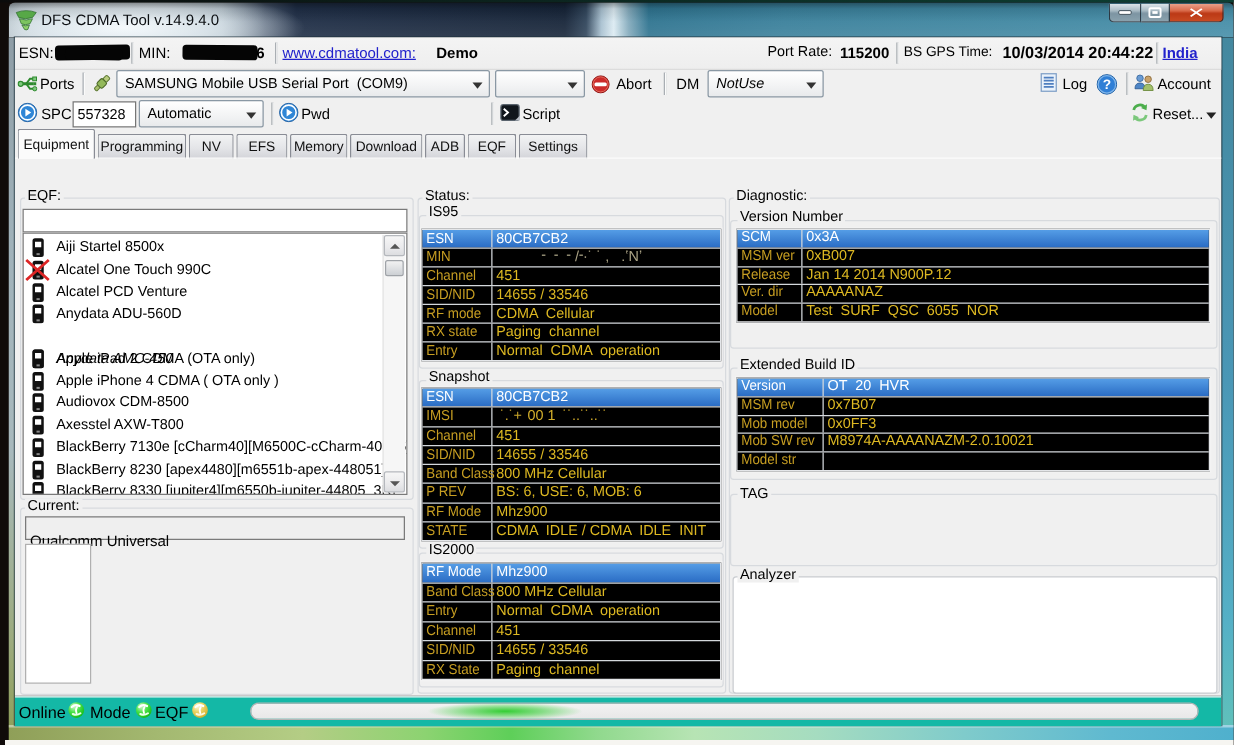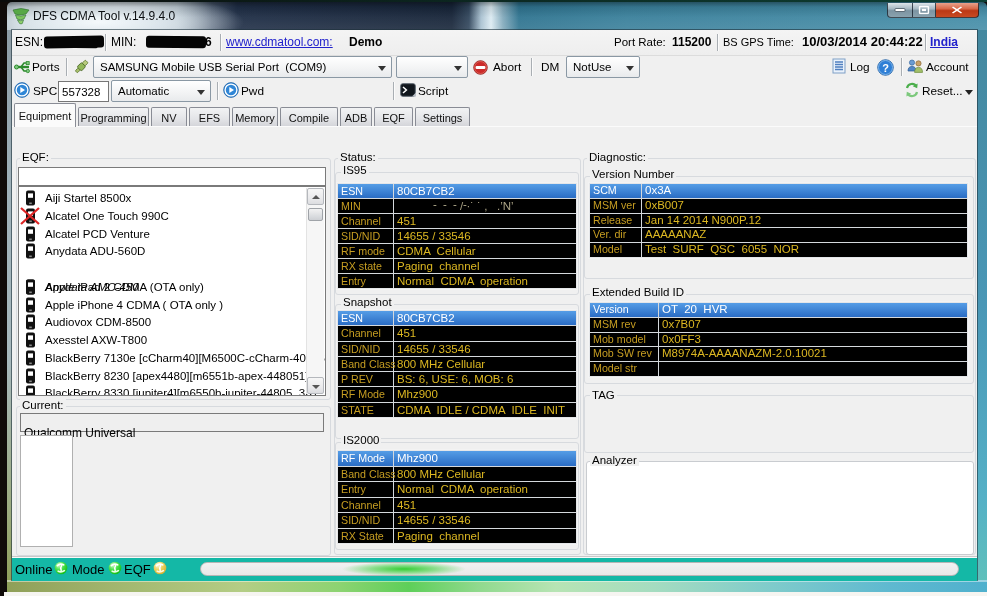--- a/index.html
+++ b/index.html
@@ -168,21 +168,21 @@
         <span class="arr"></span>
       </div>
     <svg class="icon" width="15" height="15" viewBox="0 0 15 15" style="left:461px;top:30px;">
       <circle cx="7.5" cy="7.5" r="6.8" fill="#cc2a2a" stroke="#8e1616" stroke-width="0.8"></circle>
       <circle cx="7.5" cy="7.5" r="6" fill="none" stroke="#e06a5a" stroke-width="0.8"></circle>
       <rect x="2.6" y="6" width="9.8" height="3" rx="1.2" fill="#fff"></rect>
     </svg>
     <span class="tbtxt" style="left:481px;top:30px;">Abort</span>
     <div class="sep t1sep" style="left:519px;"></div>
     <span class="tbtxt" style="left:529px;top:30px;">DM</span>
-    <div class="combo" style="left:554px;top:26px;width:74px;">
+    <div class="combo" style="left:554px;top:26px;width:93px;font-style:italic;">
         <span class="ctx">NotUse</span>
         <span class="arr"></span>
       </div>
     <svg class="icon" width="14" height="16" viewBox="0 0 14 16" style="left:820px;top:28px;">
       <rect x="1" y="1" width="12" height="14" fill="#eaf2fb" stroke="#7f9fc6" stroke-width="1"></rect>
       <path d="M3 4 H11 M3 6.5 H11 M3 9 H11 M3 11.5 H11" stroke="#4f7fc0" stroke-width="1.4"></path>
     </svg>
     <span class="tbtxt" style="left:838px;top:30px;">Log</span>
     <svg class="icon" width="17" height="17" viewBox="0 0 17 17" style="left:865px;top:29px;">
       <circle cx="8.5" cy="8.5" r="7.8" fill="#2f7fd6" stroke="#1a5a9e" stroke-width="0.8"></circle>
@@ -233,21 +233,21 @@
     </svg>
     <span class="tbtxt" style="left:910px;top:54px;">Reset...</span>
     <div style="position:absolute;left:953px;top:60px;width:0;height:0;border-left:4px solid transparent;border-right:4px solid transparent;border-top:5px solid #222;"></div>
 
     <div id="tabbar">
       <div class="tab sel" style="left:2px;width:62px;">Equipment</div>
       <div class="tab" style="left:66px;width:71px;">Programming</div>
       <div class="tab" style="left:139px;width:36px;">NV</div>
       <div class="tab" style="left:177px;width:41px;">EFS</div>
       <div class="tab" style="left:220px;width:46px;">Memory</div>
-      <div class="tab" style="left:268px;width:58px;">Compile</div>
+      <div class="tab" style="left:268px;width:58px;">Download</div>
       <div class="tab" style="left:328px;width:32px;">ADB</div>
       <div class="tab" style="left:362px;width:39px;">EQF</div>
       <div class="tab" style="left:403px;width:55px;">Settings</div>
     </div>
 
     <div class="grp" style="left:4px;top:128px;width:313px;height:240px;"></div>
     <div class="glbl" style="left:8px;top:121px;">EQF:</div>
     <div id="eqfin"></div>
     <div id="eqflist">
       <div id="lis">
@@ -379,20 +379,21 @@
         <div class="tr"><span class="l"><i>Channel</i></span><span class="v">451</span></div>
         <div class="tr"><span class="l"><i>SID/NID</i></span><span class="v">14655 / 33546</span></div>
         <div class="tr"><span class="l"><i>RF mode</i></span><span class="v">CDMA  Cellular</span></div>
         <div class="tr"><span class="l"><i>RX state</i></span><span class="v">Paging  channel</span></div>
         <div class="tr"><span class="l"><i>Entry</i></span><span class="v">Normal  CDMA  operation</span></div>
       </div>
     <div class="grp" style="left:323px;top:274px;width:242px;height:133px;"></div>
     <div class="glbl" style="left:329px;top:266px;">Snapshot</div>
     <div class="tb mid" id="tsnap" style="left:325px;top:280px;width:238px;">
         <div class="tr sel"><span class="l"><i>ESN</i></span><span class="v">80CB7CB2</span></div>
+        <div class="tr"><span class="l"><i>IMSI</i></span><span class="v"><span id="imsn"><span style="color:#c9a62a;position:absolute;left:62px;top:0;">˙.˙+</span><span style="color:#d4b02c;position:absolute;left:84px;top:0;">00 1</span><span style="color:#c9a62a;position:absolute;left:112px;top:0;">˙˙..˙˙..˙˙</span></span></span></div>
         <div class="tr"><span class="l"><i>Channel</i></span><span class="v">451</span></div>
         <div class="tr"><span class="l"><i>SID/NID</i></span><span class="v">14655 / 33546</span></div>
         <div class="tr"><span class="l"><i>Band Class</i></span><span class="v">800 MHz Cellular</span></div>
         <div class="tr"><span class="l"><i>P REV</i></span><span class="v">BS: 6, USE: 6, MOB: 6</span></div>
         <div class="tr"><span class="l"><i>RF Mode</i></span><span class="v">Mhz900</span></div>
         <div class="tr"><span class="l"><i>STATE</i></span><span class="v">CDMA  IDLE / CDMA  IDLE  INIT</span></div>
       </div>
     <div class="grp" style="left:323px;top:412px;width:242px;height:106px;"></div>
     <div class="glbl" style="left:329px;top:404px;">IS2000</div>
     <div class="tb mid" id="tis2k" style="left:325px;top:420px;width:238px;">

